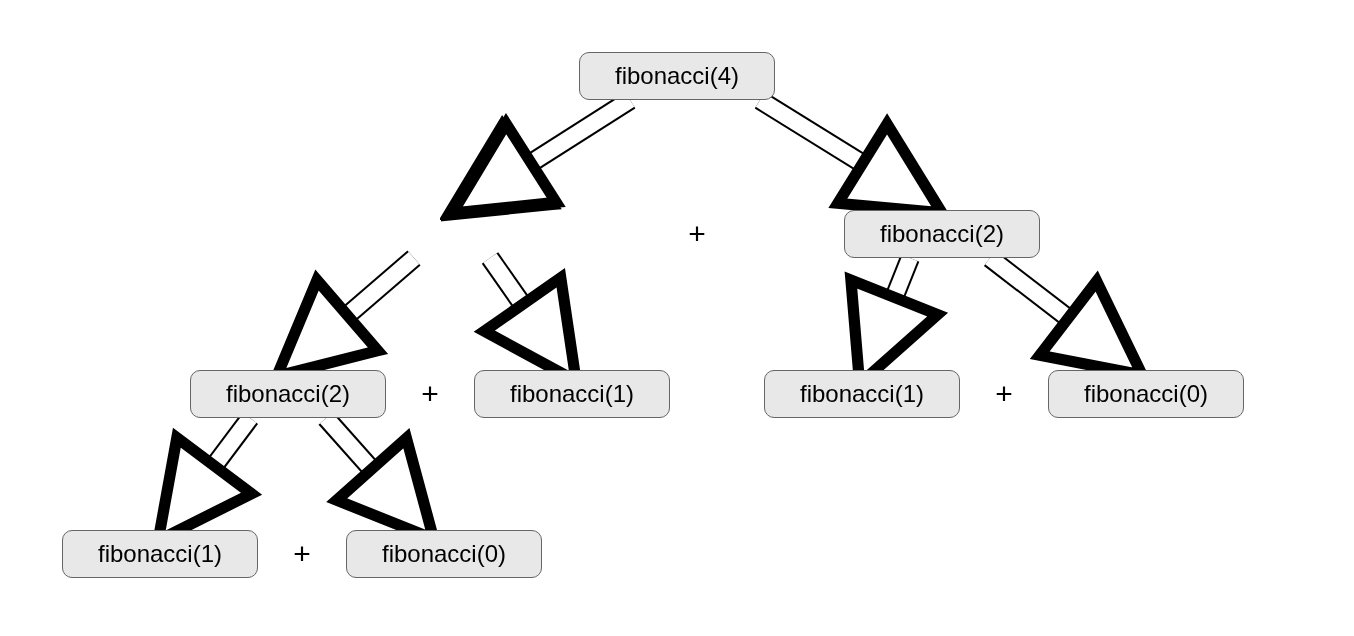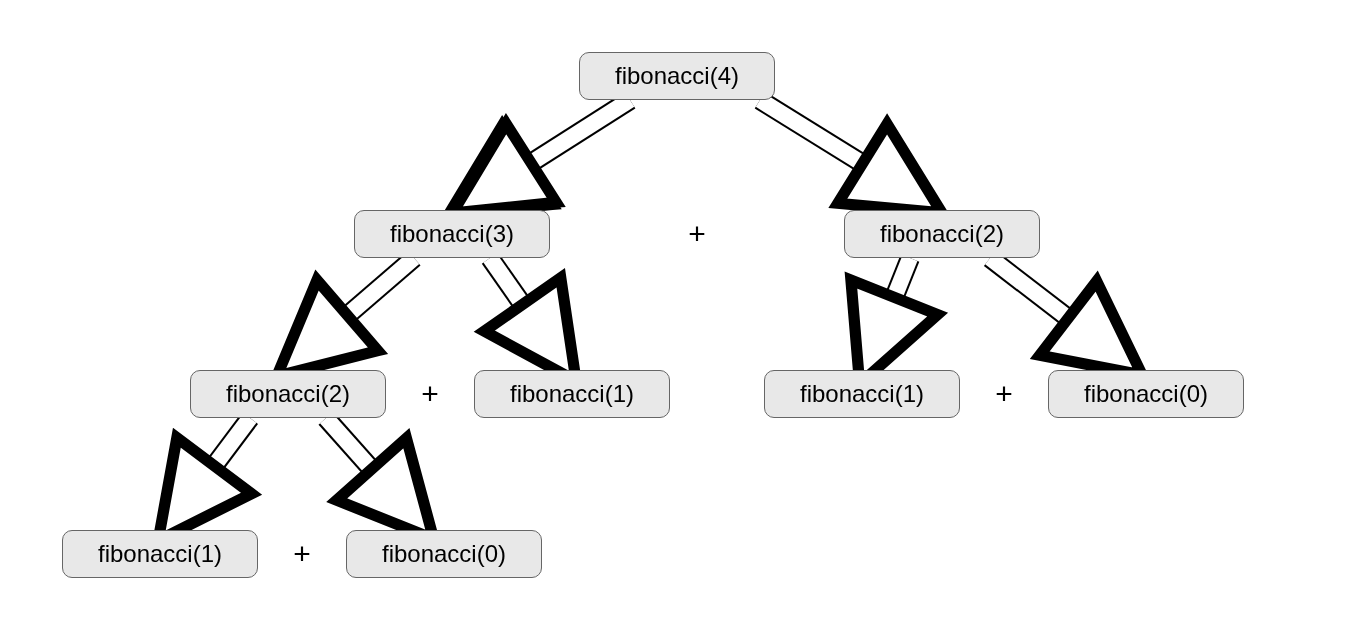--- a/index.html
+++ b/index.html
@@ -82,23 +82,20 @@
     <line x1="250" y1="418" x2="175" y2="518" stroke="#fff" stroke-width="16" marker-end="url(#arrowhead)"></line>
 
     <line x1="326" y1="418" x2="415" y2="518" stroke="#000" stroke-width="20"></line>
     <line x1="326" y1="418" x2="415" y2="518" stroke="#fff" stroke-width="16" marker-end="url(#arrowhead)"></line>
   </svg>
 
   <div class="node" style="left:579px; top:52px;">
     <span>fibonacci(4)</span>
   </div>
 
-  <div class="node" style="left:354px; top:210px;">
-    <span>fibonacci(3)</span>
-  </div>
   <div class="plus" style="left:697px; top:234px;">+</div>
   <div class="node" style="left:844px; top:210px;">
     <span>fibonacci(2)</span>
   </div>
 
   <div class="node" style="left:190px; top:370px;">
     <span>fibonacci(2)</span>
   </div>
   <div class="plus" style="left:430px; top:394px;">+</div>
   <div class="node" style="left:474px; top:370px;">

